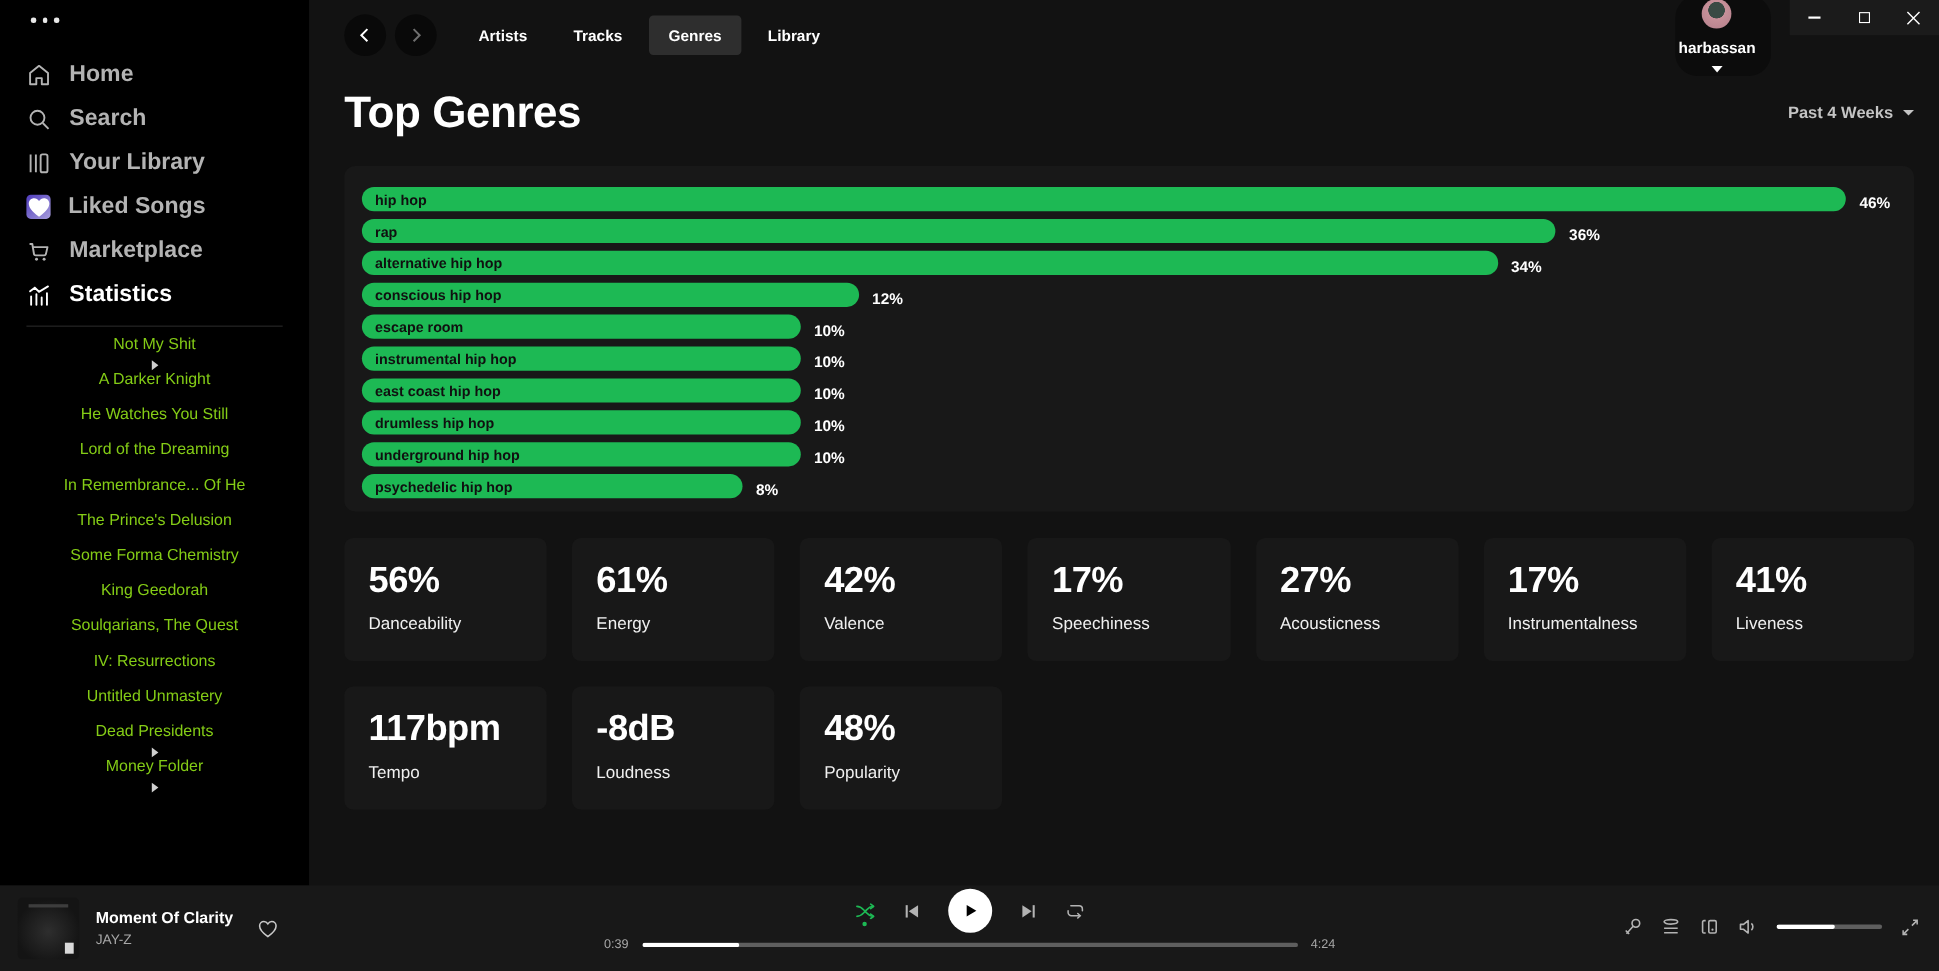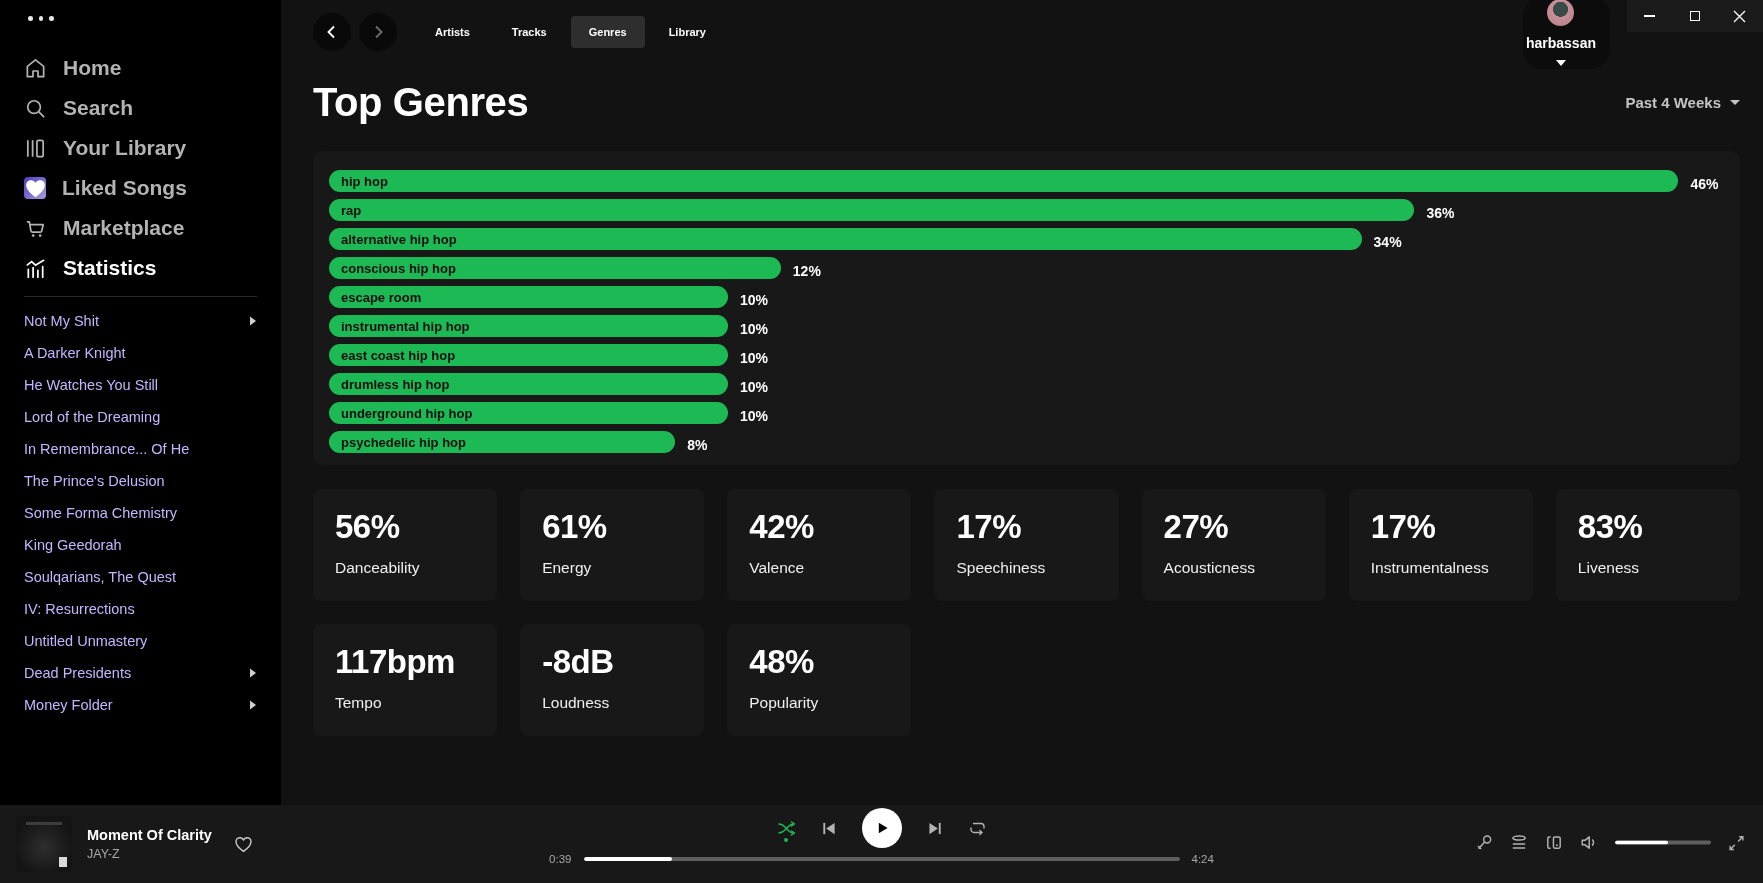--- a/index.html
+++ b/index.html
@@ -21,32 +21,32 @@
   .nav { margin-top:22px; }
   .nav-item { height:40px; display:flex; align-items:center; gap:16px; padding:0 24px;
     color:#b3b3b3; font-size:21px; font-weight:bold; cursor:pointer; }
   .nav-item.active { color:#fff; }
   .nav-item svg { width:23px; height:23px; flex:none; }
   .liked-box { width:22px; height:22px; border-radius:4px; flex:none;
     background:linear-gradient(135deg,#4f3cbd 0%,#a79ddb 100%);
     display:flex; align-items:center; justify-content:center; }
   .divider { margin:8px 24px; border-top:1px solid #282828; }
   .pl-item { height:32px; display:flex; align-items:center; justify-content:space-between;
-    padding:0 24px; color:#c4b5fd; font-size:14.5px; cursor:pointer; }
+    padding:0 24px; color:#84cc16; font-size:14.5px; cursor:pointer;flex-direction:column; }
   .pl-item .chev { color:#cfcfcf; display:flex; }
 
   
   .main { position:absolute; left:281px; top:0; width:1482px; height:805px; background:#121212; }
   .topbar { height:64px; display:flex; align-items:center; padding:0 23px 0 32px; }
   .circle-btn { width:38px; height:38px; border-radius:50%; background:#090909;
     display:flex; align-items:center; justify-content:center; }
   .circle-btn + .circle-btn { margin-left:8px; }
   .circle-btn.back { color:#fff; } .circle-btn.fwd { color:#6f6f6f; }
   .tabs { display:flex; gap:6px; margin-left:20px; }
-  .tab { padding:10px 18px; color:#fff; font-size:11px; font-weight:bold; border-radius:4px; cursor:pointer; }
+  .tab { padding:10px 18px; color:#fff; font-size:14px; font-weight:bold; border-radius:4px; cursor:pointer; }
   .tab.active { background:#2e2e2e; }
   .user-pill { margin-left:auto; margin-right:130px; display:flex; align-items:center; gap:9px;
     background:#0c0c0c; border-radius:20px; padding:3px 14px 3px 3px; cursor:pointer;flex-direction:column; }
   .avatar { width:27px; height:27px; border-radius:50%;
     background:radial-gradient(circle at 50% 38%, #3a4a44 0 34%, #c79099 36%, #b37f8b 100%); }
   .user-name { color:#fff; font-size:14px; font-weight:bold; }
   .caret { width:0; height:0; border-left:5px solid transparent; border-right:5px solid transparent;
     border-top:6px solid currentColor; color:#fff; }
 
   .content { padding:0 23px 0 32px; }
@@ -399,21 +399,21 @@
           </div>
           <div class="stat-card">
             <div class="stat-value">27%</div>
             <div class="stat-label">Acousticness</div>
           </div>
           <div class="stat-card">
             <div class="stat-value">17%</div>
             <div class="stat-label">Instrumentalness</div>
           </div>
           <div class="stat-card">
-            <div class="stat-value">83%</div>
+            <div class="stat-value">41%</div>
             <div class="stat-label">Liveness</div>
           </div>
           <div class="stat-card">
             <div class="stat-value">117bpm</div>
             <div class="stat-label">Tempo</div>
           </div>
           <div class="stat-card">
             <div class="stat-value">-8dB</div>
             <div class="stat-label">Loudness</div>
           </div>

